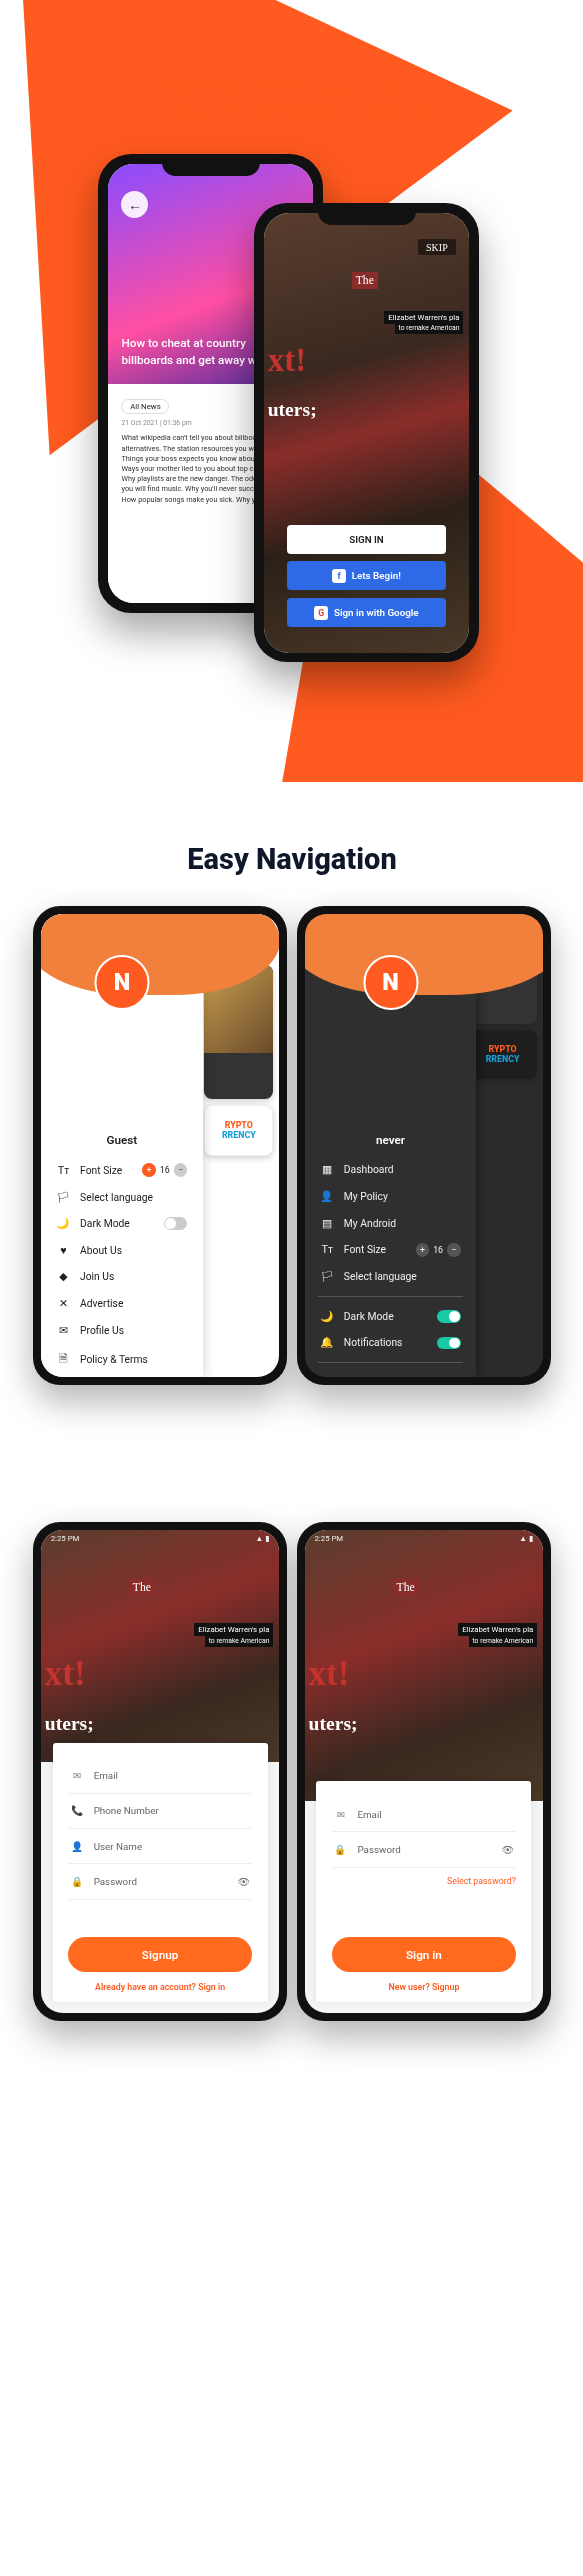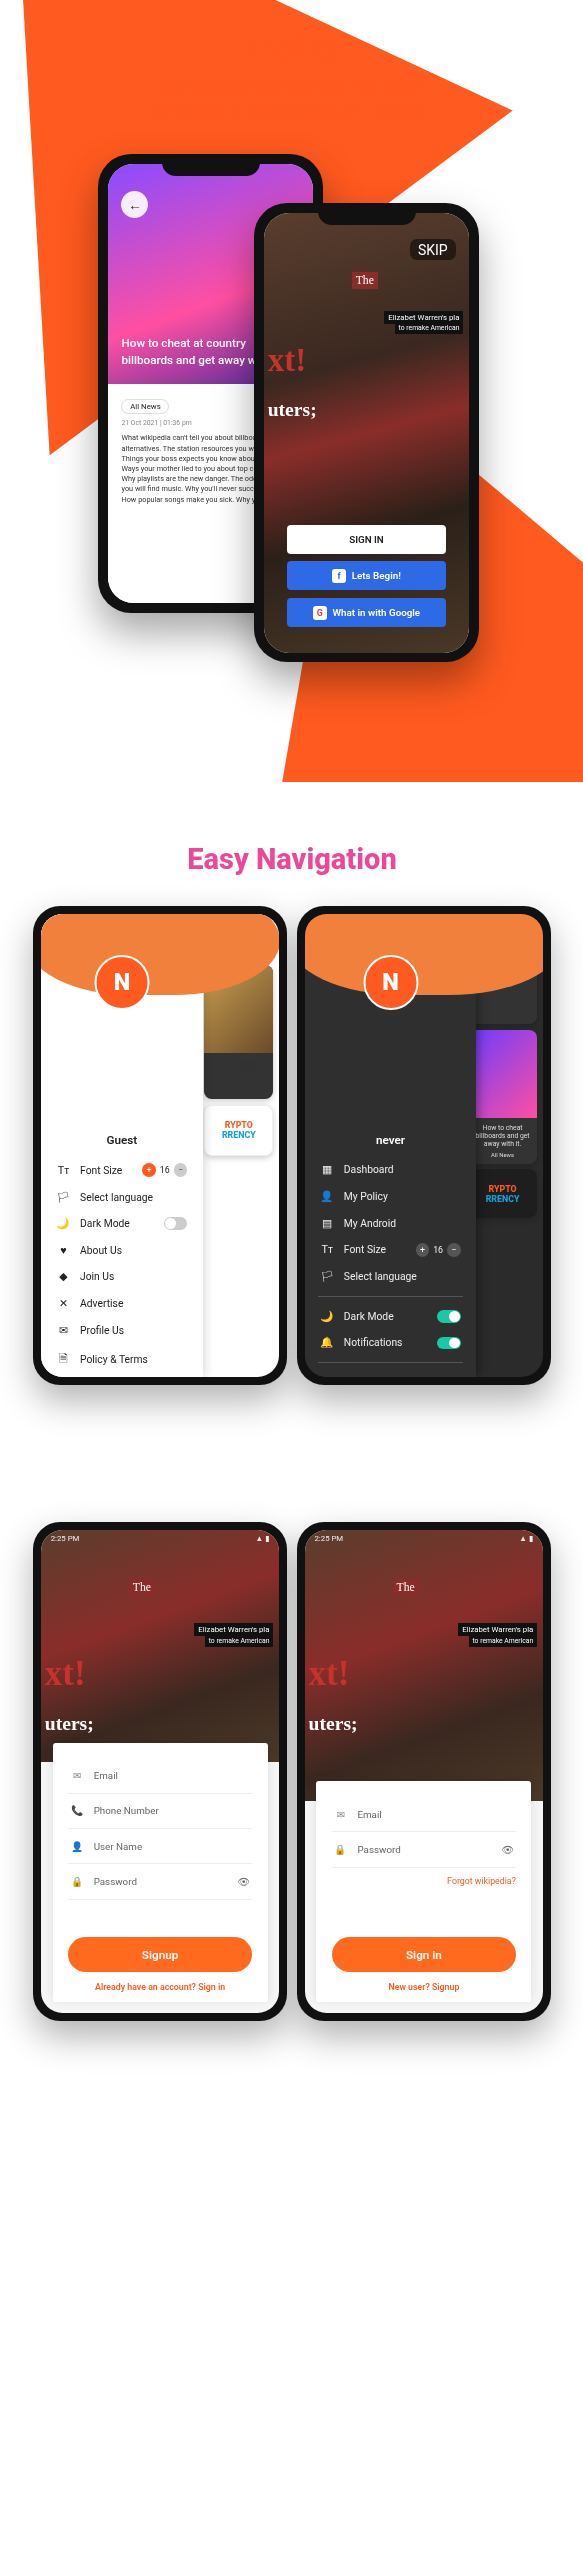--- a/index.html
+++ b/index.html
@@ -100,42 +100,42 @@
     background:
       linear-gradient(165deg, #5a3e2e 0%, #3a2820 35%, #8a2d2a 50%, #2b2018 70%, #4a3828 100%);
   }
   .mag-label {
     position:absolute; font-size:7.8px; font-weight:400; color:#fff;
     padding:2px 3.9px;
   }
   .phone-onboard .skip {
     position:absolute; top:25.4px; right:13.7px;
     background: rgba(0,0,0,.5); color:#fff;
-    font-size:14px; padding:2.9px 7.8px; border-radius:7px;
+    font-size:10px; padding:2.9px 7.8px; border-radius:2px;font-family:Liberation Serif, serif;
   }
   .onboard-buttons {
     position:absolute; bottom:25.4px; left:23.5px; right:23.5px;
     display:flex; flex-direction:column; gap:7.8px;
   }
   .onboard-buttons .btn {
     height:29px; border-radius:3.9px; font-size:9.8px; font-weight:600;
     display:flex; align-items:center; justify-content:center;
     gap:5.9px;
   }
   .btn-signin { background:#fff; color:#222; }
   .btn-fb { background:#2e6ae6; color:#fff; }
   .btn-google { background:#2e6ae6; color:#fff; }
   .mini-icon { width:13.7px; height:13.7px; border-radius:2.9px; display:inline-flex; align-items:center; justify-content:center; font-size:8.8px; font-weight:700; }
 
   
   .section {
     padding: 59px 19.6px 78px;
     text-align:center;
   }
-  .section h2 { font-size:29px; font-weight:800; color:#ec4899; margin-bottom:29px; line-height:1.25; }
+  .section h2 { font-size:29px; font-weight:800; color:#0f172a; margin-bottom:29px; line-height:1.25; }
 
   .nav-wrap { display:flex; justify-content:center; gap:9.8px; }
 
   .phone-nav {
     width: 254px;
     height: 479px;
     border-radius: 27px;
     background:#111;
     padding: 7.8px;
     box-shadow: 0 15.6px 35px rgba(0,0,0,.3);
@@ -328,21 +328,21 @@
 
         <div class="skip">SKIP</div>
         <div class="onboard-buttons">
           <div class="btn btn-signin">SIGN IN</div>
           <div class="btn btn-fb">
             <span class="mini-icon" style="background:#fff;color:#2e6ae6;">f</span>
             <span>Lets Begin!</span>
           </div>
           <div class="btn btn-google">
             <span class="mini-icon" style="background:#fff;color:#db4437;">G</span>
-            <span>What in with Google</span>
+            <span>Sign in with Google</span>
           </div>
         </div>
       </div>
     </div>
   </div>
 </div>
 
 <div class="section">
   <h2>Easy Navigation</h2>
 
@@ -433,27 +433,20 @@
         </div>
         <div class="appbar">
           <span class="g-menu"></span>
           <span style="width:17.6px;height:17.6px;border-radius:50%;background:#ff5a1f;display:inline-block;"></span>
         </div>
         <span class="feed-chip">My Feed</span>
 
         <div class="behind-right">
           <div class="card" style="height:59px;"></div>
           <div class="card">
-            <div class="c-img" style="background:linear-gradient(135deg,#6a3cff,#ff4fa2);"></div>
-            <div class="c-txt">
-              <div>How to cheat billboards and get away with it.</div>
-              <div style="font-size:5.9px;margin-top:3.9px;">All News</div>
-            </div>
-          </div>
-          <div class="card">
             <div class="c-img" style="height:49px;background:#1e1e1e;display:flex;align-items:center;justify-content:center;">
               <span style="font-size:8.8px;font-weight:800;"><span style="color:#ff5a1f;">RYPTO</span><br><span style="color:#18a0d8;">RRENCY</span></span>
             </div>
           </div>
         </div>
 
         <div class="drawer-dark">
           <div class="drawer-head-dark">
             <div class="logo-circle">N</div>
           </div>
@@ -566,21 +559,21 @@
         <div class="login-card" style="top:52%;">
           <div class="field">
               <span class="ficon">✉</span>
               <span>Email</span>
             </div>
           <div class="field">
               <span class="ficon">🔒</span>
               <span>Password</span>
               <span style="margin-left:auto;">👁</span>
             </div>
-          <div class="forgot">Forgot wikipedia?</div>
+          <div class="forgot">Select password?</div>
           <div class="primary-btn">Sign in</div>
           <div class="sub-link"><span>New user? </span><span>Signup</span></div>
         </div>
       </div>
     </div>
 
   </div>
 </div>
 
 

